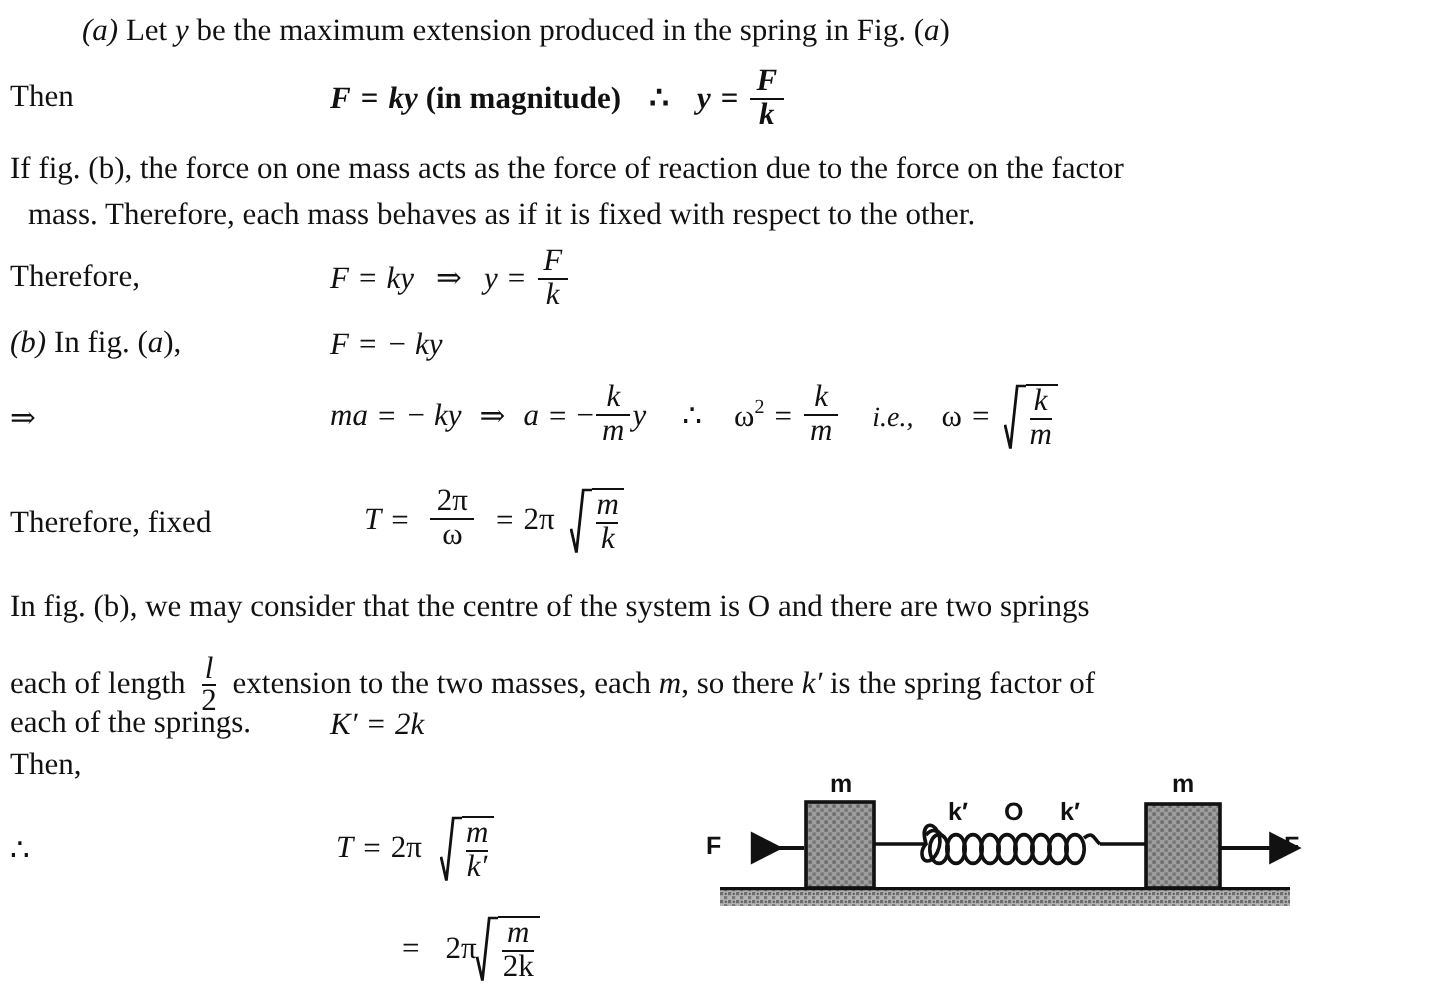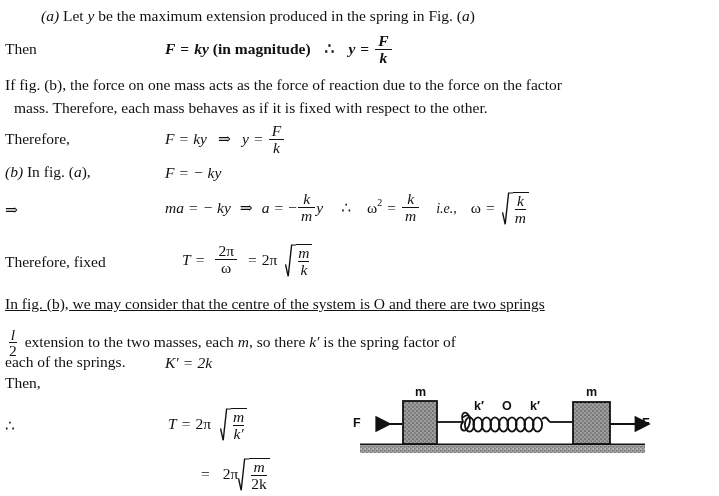--- a/index.html
+++ b/index.html
@@ -137,24 +137,24 @@
 <div class="line" style="left:5px; top:254px;">Therefore, fixed</div>
 
 <div class="eqcol" style="left:182px; top:244px;">
   <span class="mvar">T</span><span class="op">=</span><span class="frac" style="margin:0 6px"><span class="num">2π</span><span class="den">ω</span></span><span class="op">=</span><span>2π</span><span class="sqrt" style="margin-left:8px"><span class="tick">
         <svg viewBox="0 0 11 40" preserveAspectRatio="none">
           <path d="M0.5 24 L3.2 38 L6.6 1.2 L11 1.2" fill="none" stroke="#111" stroke-width="1.4"></path>
         </svg>
       </span><span class="radicand"><span class="inlinefrac"><span class="num mvar">m</span><span class="den mvar">k</span></span></span></span>
 </div>
 
-<div class="line" style="left:5px; top:296px;text-decoration:underline;">In fig. (b), we may consider that the centre of the system is O and there are two springs</div>
+<div class="line" style="left:5px; top:296px;">In fig. (b), we may consider that the centre of the system is O and there are two springs</div>
 
 <div class="line" style="left:5px; top:327px;">
-  <span class="inlinefrac" style="margin:0 4px; top:-0.02em"><span class="num mvar">l</span><span class="den">2</span></span><span> extension to the two masses, each </span><span class="mvar">m</span><span>, so there </span><span class="mvar">k′</span><span> is the spring factor of</span>
+  <span>each of length </span><span class="inlinefrac" style="margin:0 4px; top:-0.02em"><span class="num mvar">l</span><span class="den">2</span></span><span> extension to the two masses, each </span><span class="mvar">m</span><span>, so there </span><span class="mvar">k′</span><span> is the spring factor of</span>
 </div>
 
 <div class="line" style="left:5px; top:354px;">each of the springs.</div>
 
 <div class="line" style="left:5px; top:375px;">Then,</div>
 
 <div class="eqcol" style="left:165px; top:354px;">
   <span class="mvar">K′</span><span class="op">=</span><span class="mvar">2k</span>
 </div>
 

